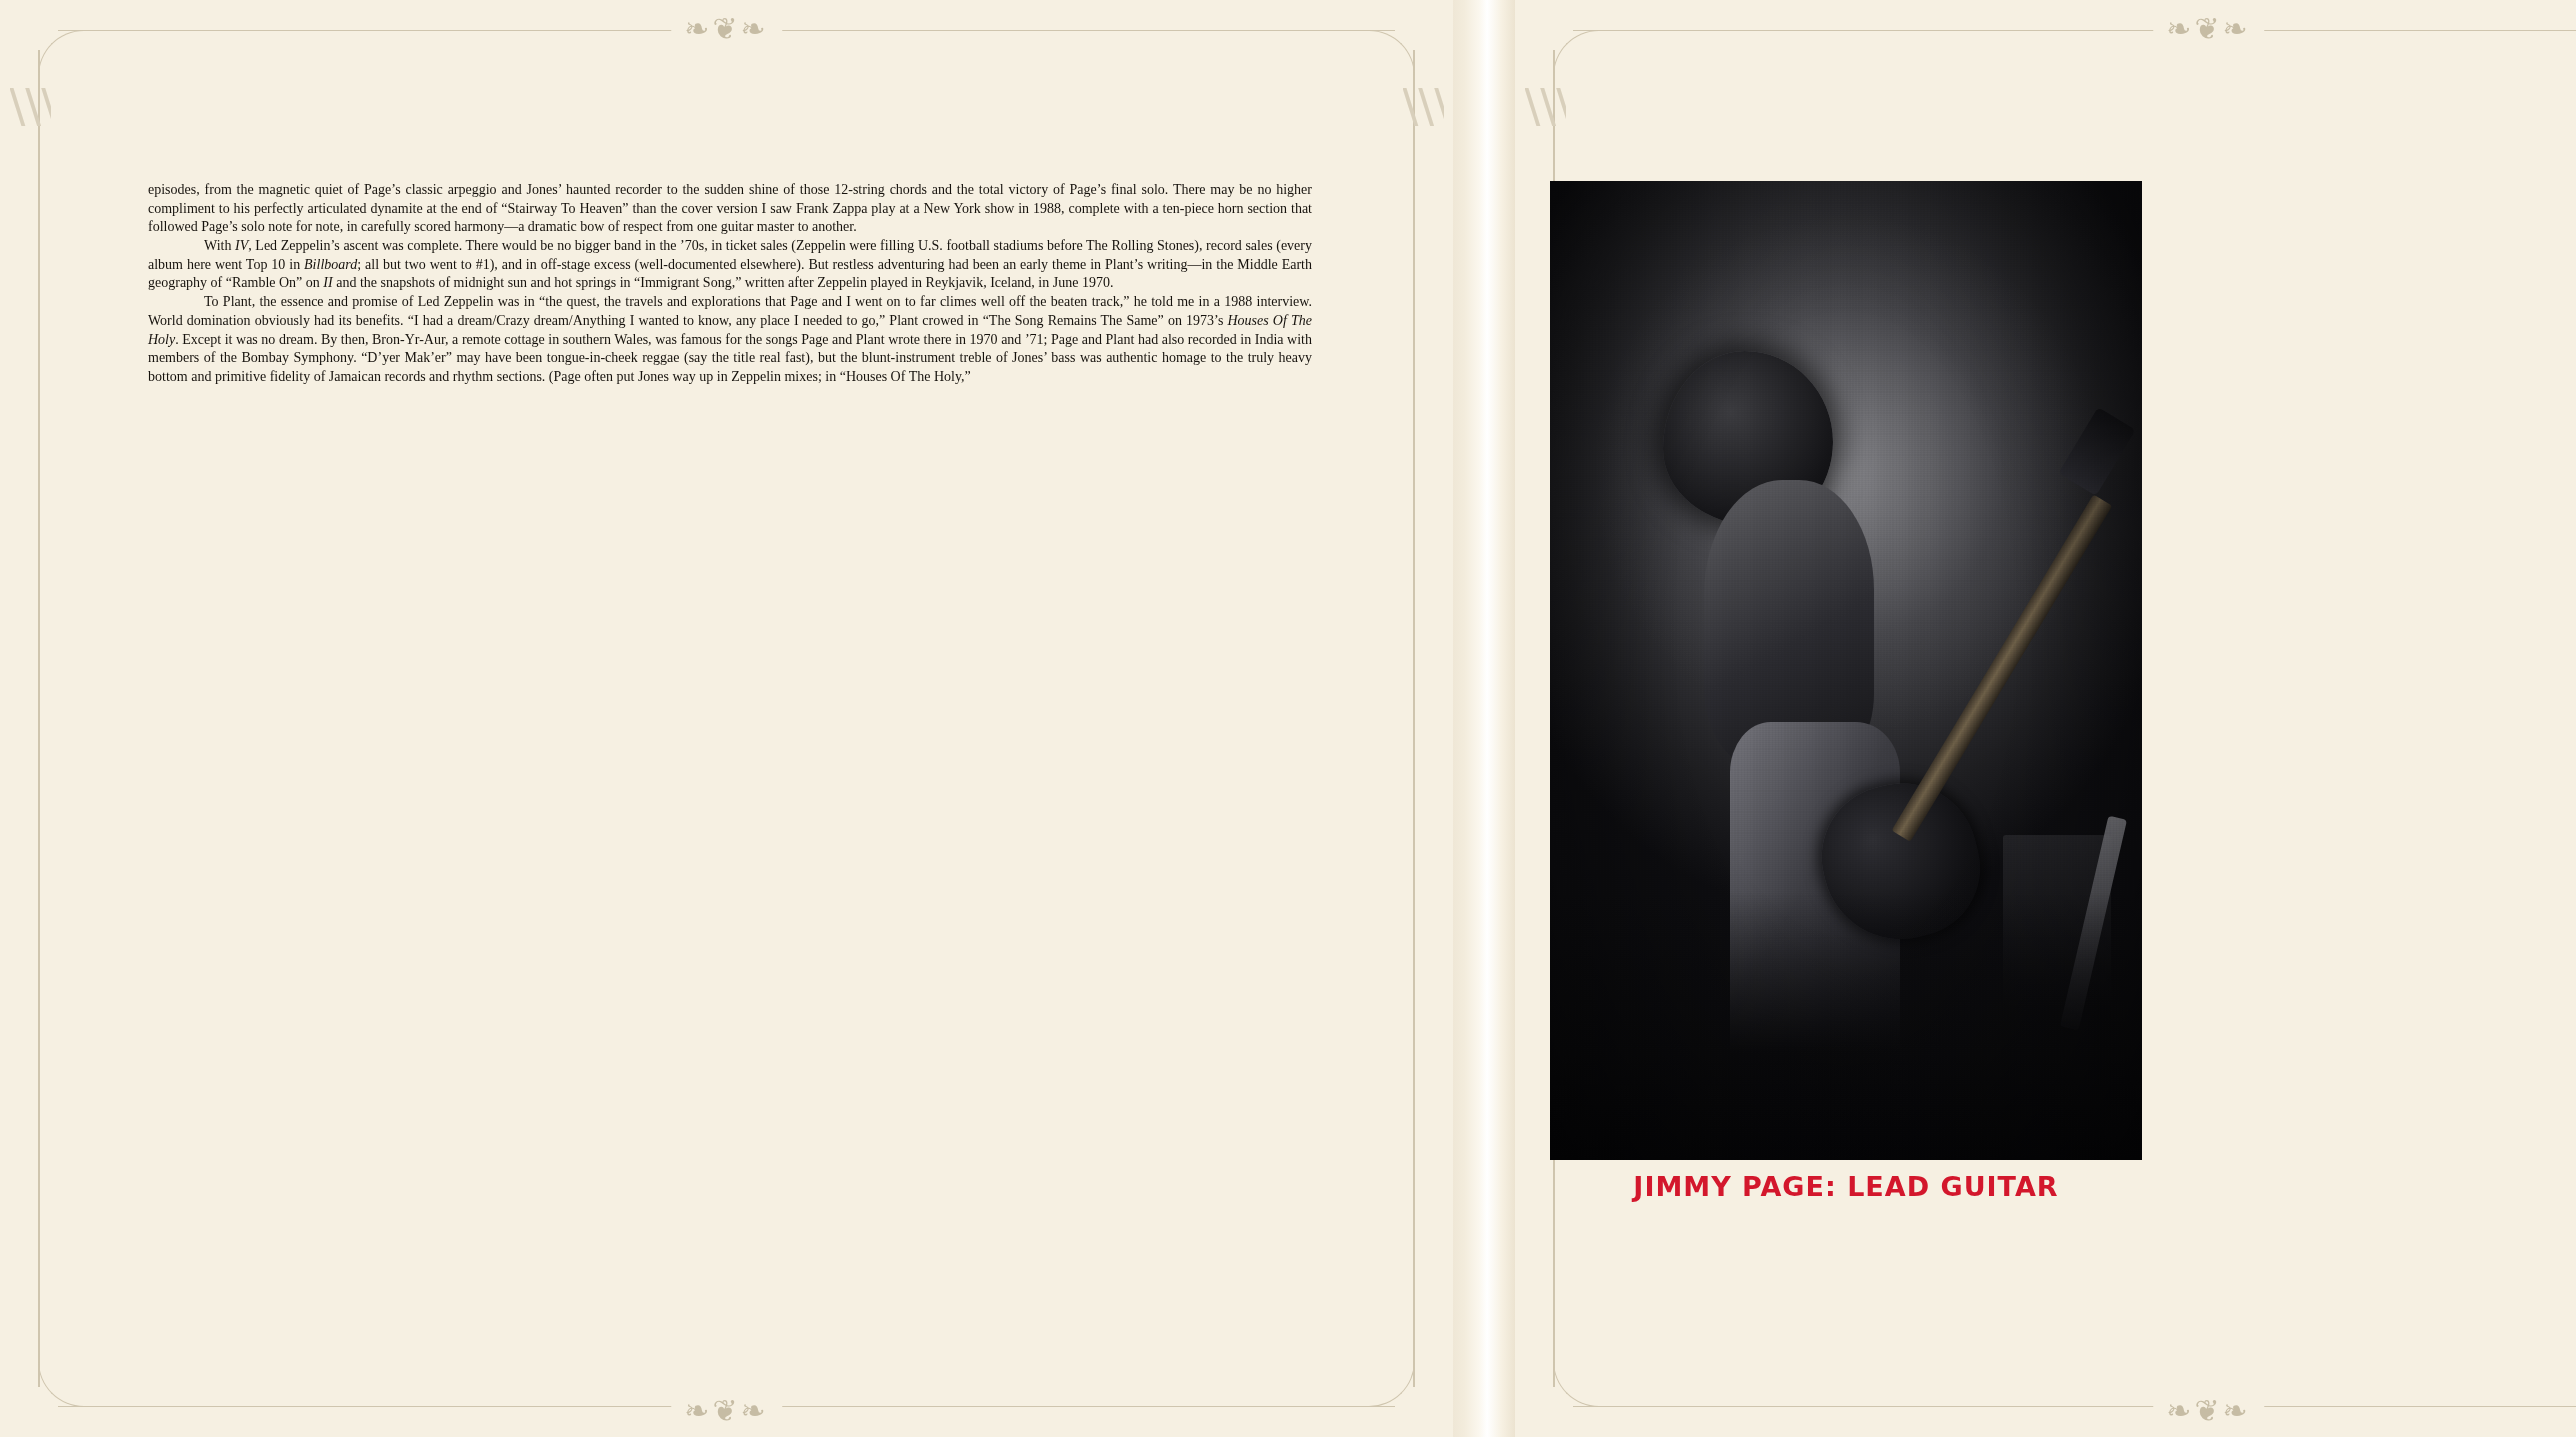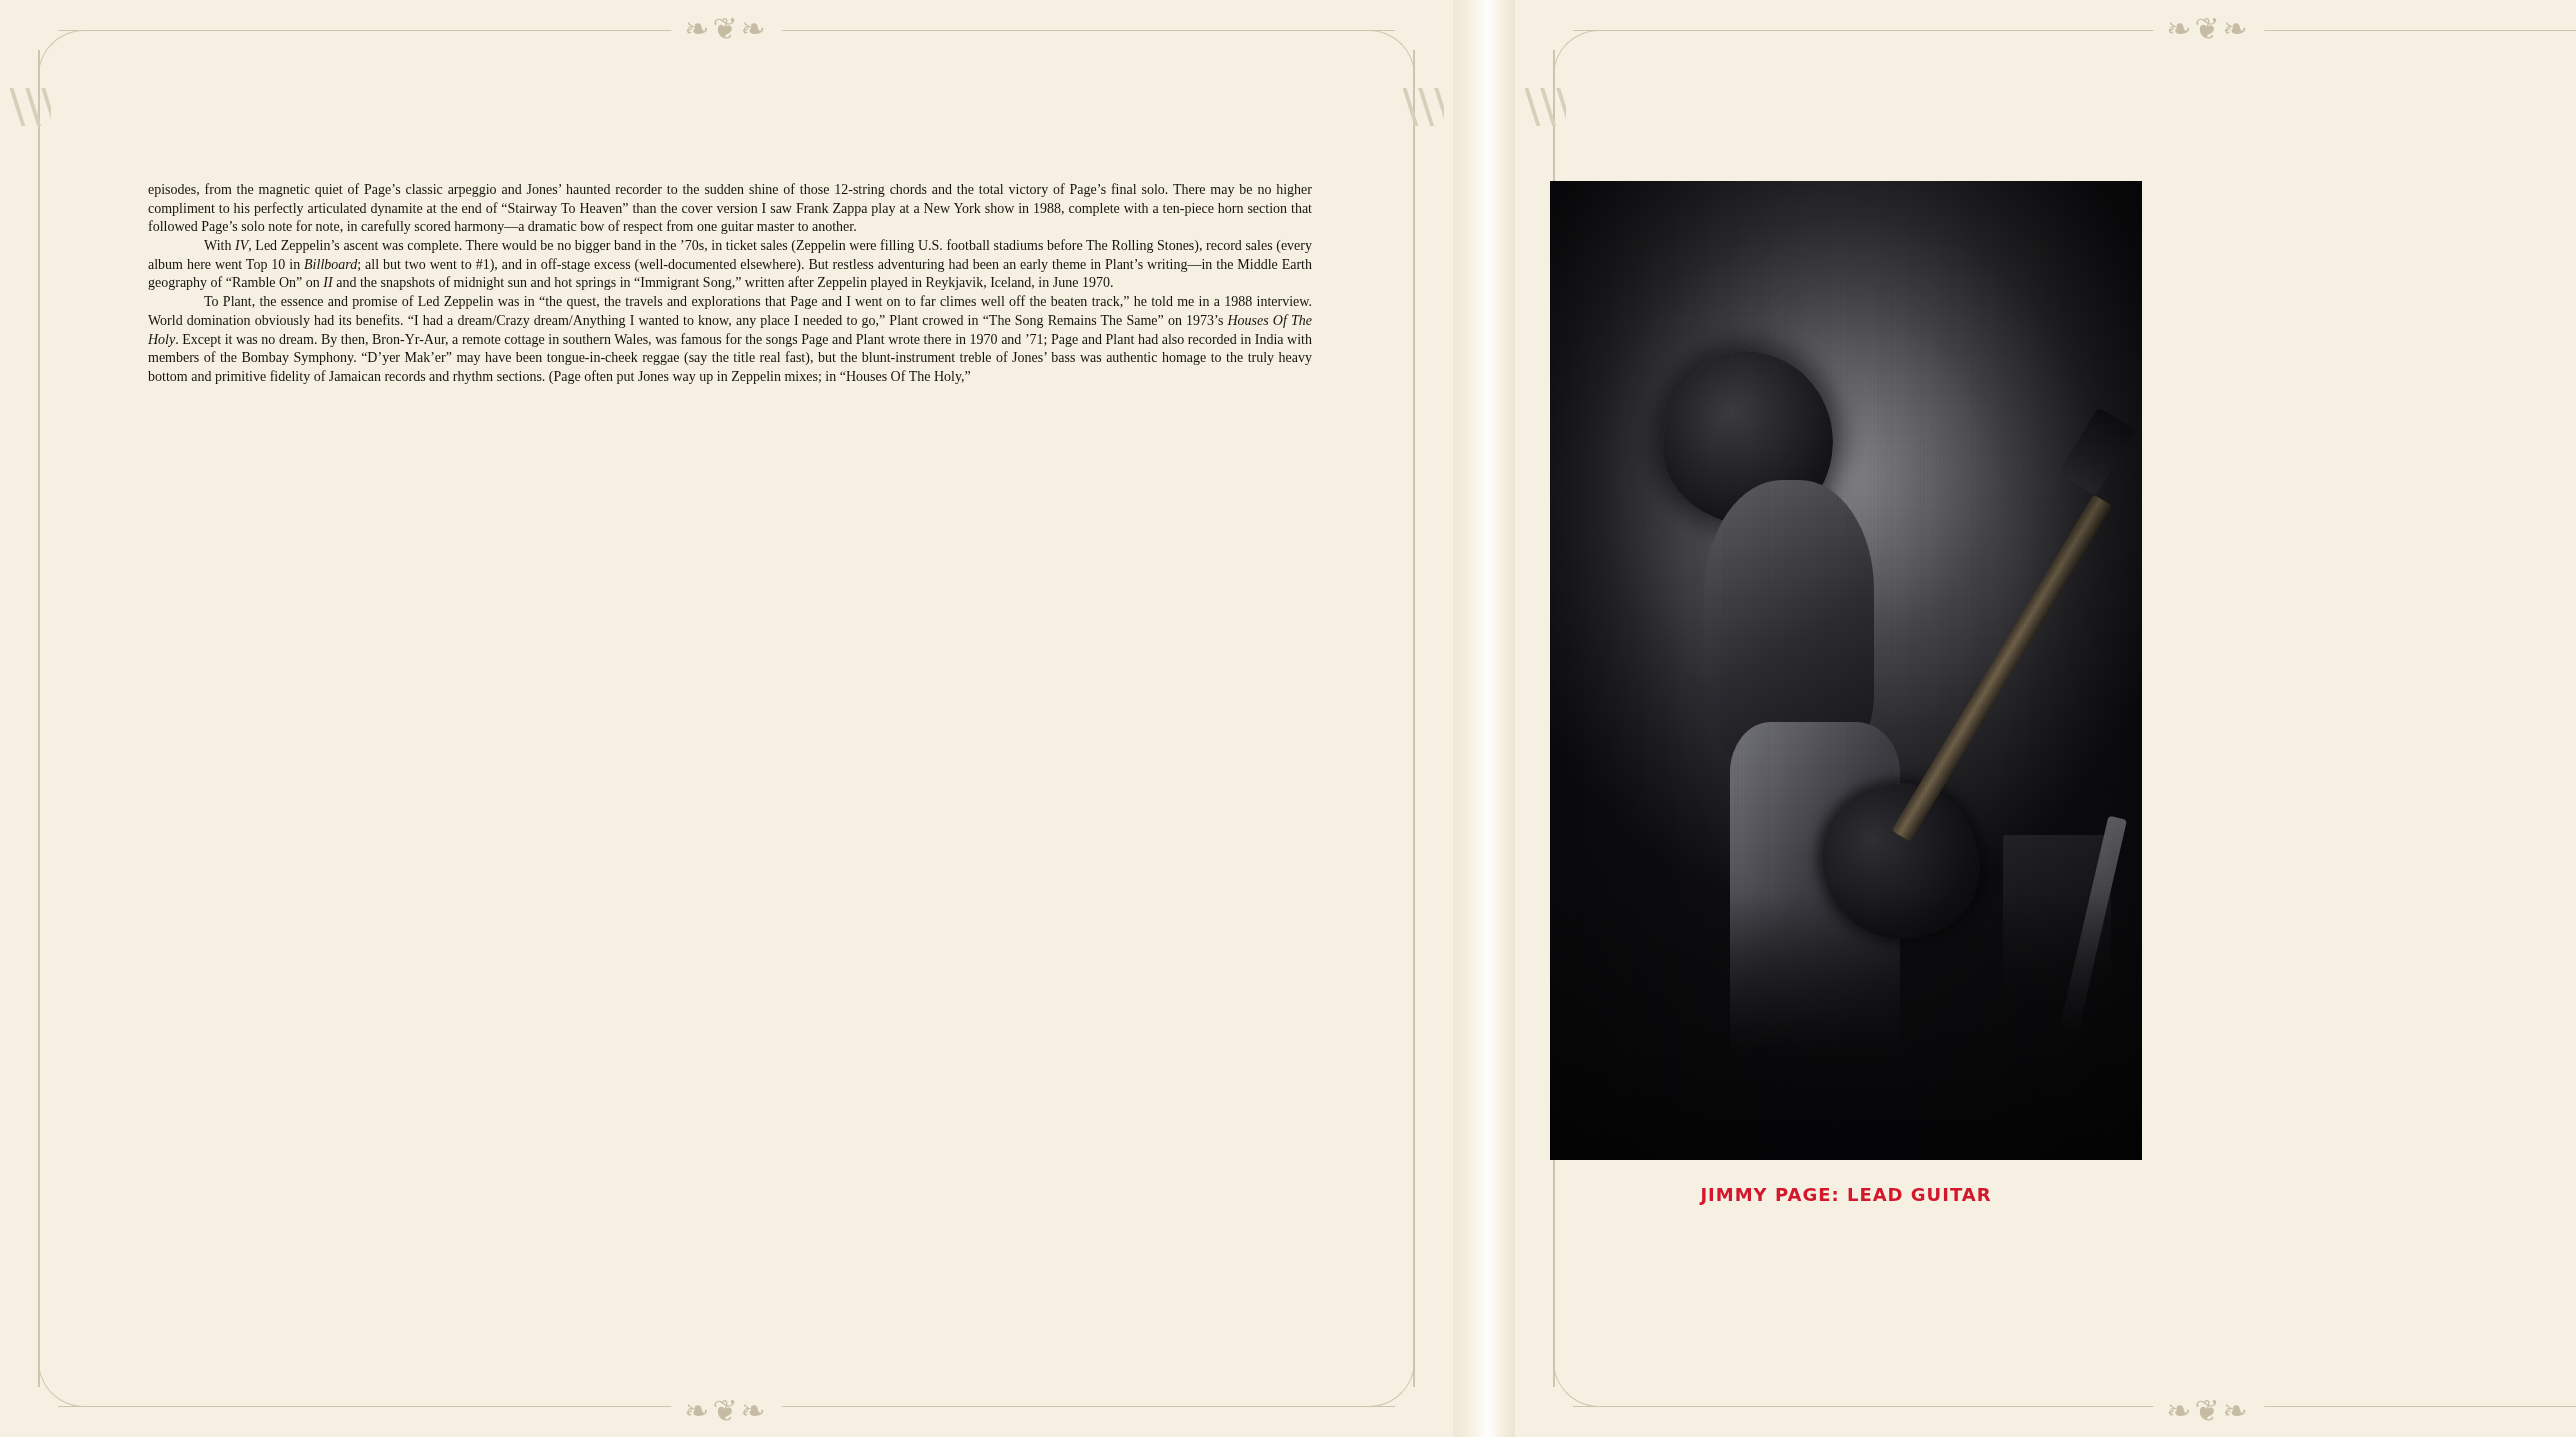--- a/index.html
+++ b/index.html
@@ -241,26 +241,26 @@
       repeating-linear-gradient(0deg, rgba(255,255,255,0.017) 0 1px, rgba(0,0,0,0.017) 1px 2.1px),
       repeating-linear-gradient(90deg, rgba(255,255,255,0.012) 0 1.5px, rgba(0,0,0,0.012) 1.5px 3.1px);
     mix-blend-mode: overlay;
   }
   .photo .vignette {
     position: absolute;
     inset: 0;
     background: radial-gradient(ellipse at 50% 45%, rgba(0,0,0,0) 40%, rgba(0,0,0,0.55) 100%);
   }
   .caption {
-    margin-top: 24px;
+    margin-top: 11px;
     text-align: center;
     color: #d3172c;
     font-family: "DejaVu Sans", sans-serif;
     font-weight: bold;
-    font-size: 18px;
+    font-size: 27px;
     letter-spacing: 1px;
   }
 </style>
 </head>
 <body>
 
 <div class="spread">
 
   <div class="page left">
     <div class="border-frame">

